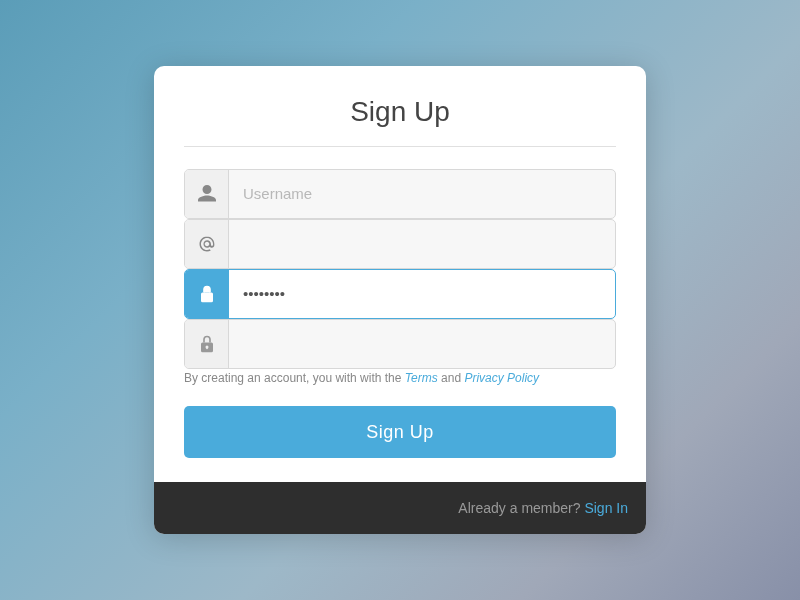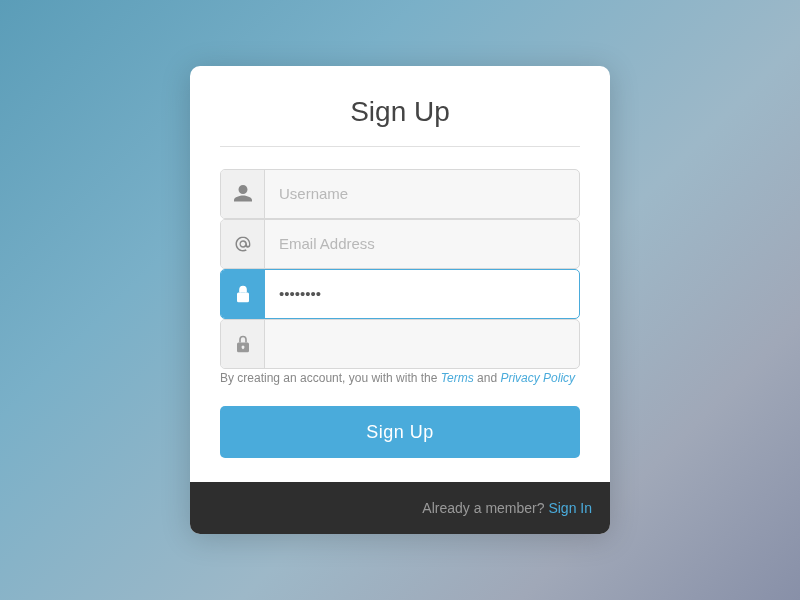--- a/index.html
+++ b/index.html
@@ -9,21 +9,21 @@
       height: 600px;
       overflow: hidden;
       font-family: 'Helvetica Neue', Helvetica, Arial, sans-serif;
       background: linear-gradient(135deg, #5b9db8 0%, #7ab0c8 30%, #9db8c8 60%, #a0a8b8 80%, #8890a8 100%);
       display: flex;
       align-items: center;
       justify-content: center;
     }
 
     .card {
-      width: 420px;
+      width: 492px;
       background: #fff;
       border-radius: 10px;
       overflow: hidden;
       box-shadow: 0 4px 30px rgba(0,0,0,0.18);
     }
 
     .card-body {
       padding: 30px 30px 24px 30px;
     }
 
@@ -157,21 +157,20 @@
       <input type="text" placeholder="Username" style="">
     </div>
 
     
     <div class="input-group">
       <div class="input-icon">
         <svg width="18" height="18" viewBox="0 0 24 24" fill="none" xmlns="http://www.w3.org/2000/svg">
           <path d="M12 2C6.48 2 2 6.48 2 12s4.48 10 10 10c1.85 0 3.58-.5 5.07-1.38l-1.52-1.52C14.46 19.69 13.28 20 12 20c-4.41 0-8-3.59-8-8s3.59-8 8-8 8 3.59 8 8v1.14c0 .74-.6 1.36-1.35 1.36-.75 0-1.36-.62-1.36-1.36V12c0-2.76-2.24-5-5-5s-5 2.24-5 5 2.24 5 5 5c1.38 0 2.63-.56 3.54-1.47.52.9 1.5 1.47 2.61 1.47 1.84 0 3.35-1.5 3.35-3.36V12c0-5.52-4.48-10-10-10zm0 13c-1.66 0-3-1.34-3-3s1.34-3 3-3 3 1.34 3 3-1.34 3-3 3z" fill="#888"></path>
         </svg>
       </div>
-      <input type="email" placeholder="Email Address" style="">
     </div>
 
     
     <div class="input-group active">
       <div class="input-icon">
         <svg width="18" height="20" viewBox="0 0 24 26" fill="none" xmlns="http://www.w3.org/2000/svg">
           <rect x="4" y="11" width="16" height="13" rx="2" fill="#fff"></rect>
           <path d="M8 11V7a4 4 0 018 0v4" stroke="#fff" stroke-width="2.2" fill="none"></path>
           <circle cx="12" cy="17" r="2" fill="#4aabdb"></circle>
           <rect x="11" y="17" width="2" height="3" rx="1" fill="#4aabdb"></rect>

